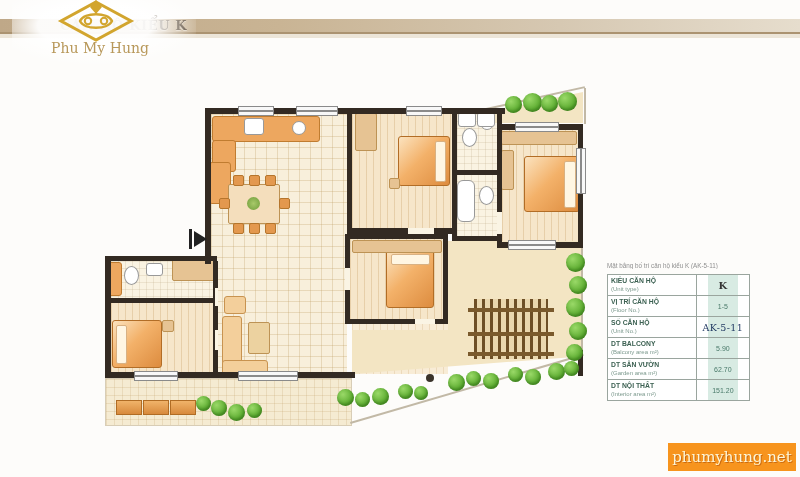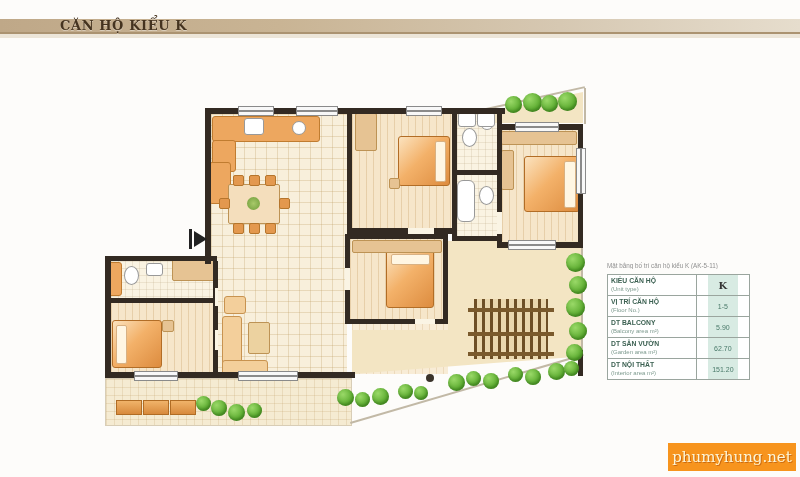--- a/index.html
+++ b/index.html
@@ -92,20 +92,30 @@
     text-shadow:1px 1px 0 #c96a10;cursor:pointer;}
 </style>
 </head>
 <body>
 
 <div id="stage">
 
   <div class="hdr-bar"></div>
   <div class="hdr-band"></div>
   <div class="hdr-title">CĂN HỘ KIỂU K</div>
+  <div class="logo">
+    <svg width="172" height="58" viewBox="0 0 172 58">
+      <path d="M78 2 L113 21 L78 40 L43 21 Z" fill="none" stroke="#d2a52e" stroke-width="3"></path>
+      <path d="M78 0 L84 7 L78 14 L72 7 Z" fill="#d2a52e"></path>
+      <path d="M62 21 C66 12 90 12 94 21 C90 30 66 30 62 21 Z" fill="none" stroke="#d2a52e" stroke-width="2.4"></path>
+      <circle cx="70" cy="21" r="3.2" fill="none" stroke="#d2a52e" stroke-width="2"></circle>
+      <circle cx="86" cy="21" r="3.2" fill="none" stroke="#d2a52e" stroke-width="2"></circle>
+      <text x="82" y="53" text-anchor="middle" font-family="DejaVu Serif,serif" font-size="14" fill="#b8985a">Phu My Hung</text>
+    </svg>
+  </div>
 
   <div class="tile" style="left:211px;top:114px;width:136px;height:258px"></div>
   <div class="wood" style="left:352px;top:114px;width:100px;height:114px"></div>
   <div class="wood" style="left:502px;top:130px;width:76px;height:113px"></div>
   <div class="wood" style="left:350px;top:239px;width:93px;height:80px"></div>
   <div class="wood" style="left:111px;top:303px;width:102px;height:69px"></div>
   <div class="bathfloor" style="left:111px;top:261px;width:102px;height:40px"></div>
   <div class="bathfloor" style="left:457px;top:114px;width:40px;height:58px"></div>
   <div class="bathfloor" style="left:457px;top:174px;width:40px;height:64px"></div>
   <div class="wood-lt" style="left:352px;top:324px;width:96px;height:50px"></div>
@@ -264,20 +274,29 @@
       <div class="icell-l">
           <div class="lbl">VỊ TRÍ CĂN HỘ</div>
         <div class="sub">(Floor No.)</div>
         </div>
       <div class="icell-v">
           <span class="v-sm">1-5</span>
         </div>
     </div>
     <div class="irow">
       <div class="icell-l">
+          <div class="lbl">SỐ CĂN HỘ</div>
+        <div class="sub">(Unit No.)</div>
+        </div>
+      <div class="icell-v">
+          <span class="v-unit">AK-5-11</span>
+        </div>
+    </div>
+    <div class="irow">
+      <div class="icell-l">
           <div class="lbl">DT BALCONY</div>
         <div class="sub">(Balcony area m²)</div>
         </div>
       <div class="icell-v">
           <span class="v-sm">5.90</span>
         </div>
     </div>
     <div class="irow">
       <div class="icell-l">
           <div class="lbl">DT SÂN VƯỜN</div>

